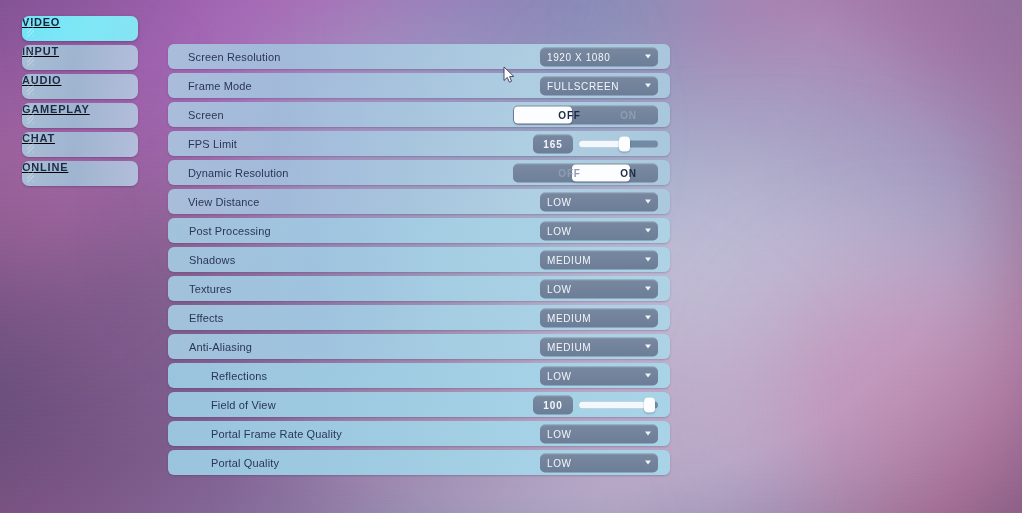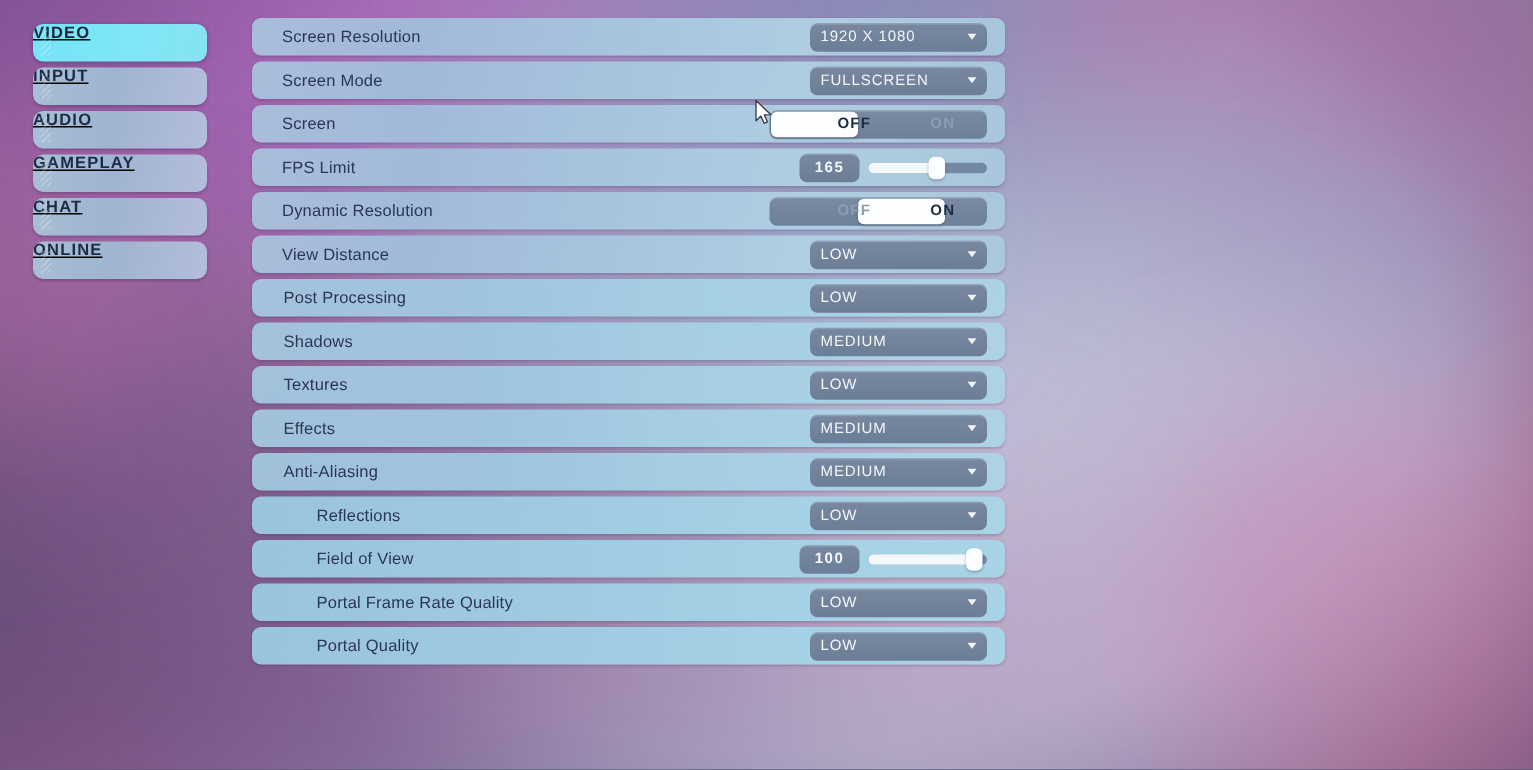--- a/index.html
+++ b/index.html
@@ -106,21 +106,21 @@
     width: 7px;
     height: 17px;
     opacity: .30;
     background-image: repeating-linear-gradient(135deg, rgba(255,255,255,.75) 0 1px, rgba(255,255,255,0) 1px 3px);
   }
 
   
   #panel {
     position: absolute;
     left: 168px;
-    top: 12px;
+    top: 44px;
     width: 502px;
   }
   .row {
     position: relative;
     height: 25px;
     margin-bottom: 4px;
     border-radius: 6px;
     display: flex;
     align-items: center;
     box-sizing: border-box;
@@ -337,21 +337,21 @@
       <div class="row">
         <span class="row-label">Screen Resolution</span>
         <div class="ctrl">
           <div class="dropdown">
             <span class="dd-value">1920 X 1080</span>
             <span class="dd-arrow"></span>
           </div>
         </div>
       </div>
       <div class="row">
-        <span class="row-label">Screen Mode</span>
+        <span class="row-label">Frame Mode</span>
         <div class="ctrl">
           <div class="dropdown">
             <span class="dd-value">FULLSCREEN</span>
             <span class="dd-arrow"></span>
           </div>
         </div>
       </div>
       <div class="row">
         <span class="row-label">Screen</span>
         <div class="ctrl">

